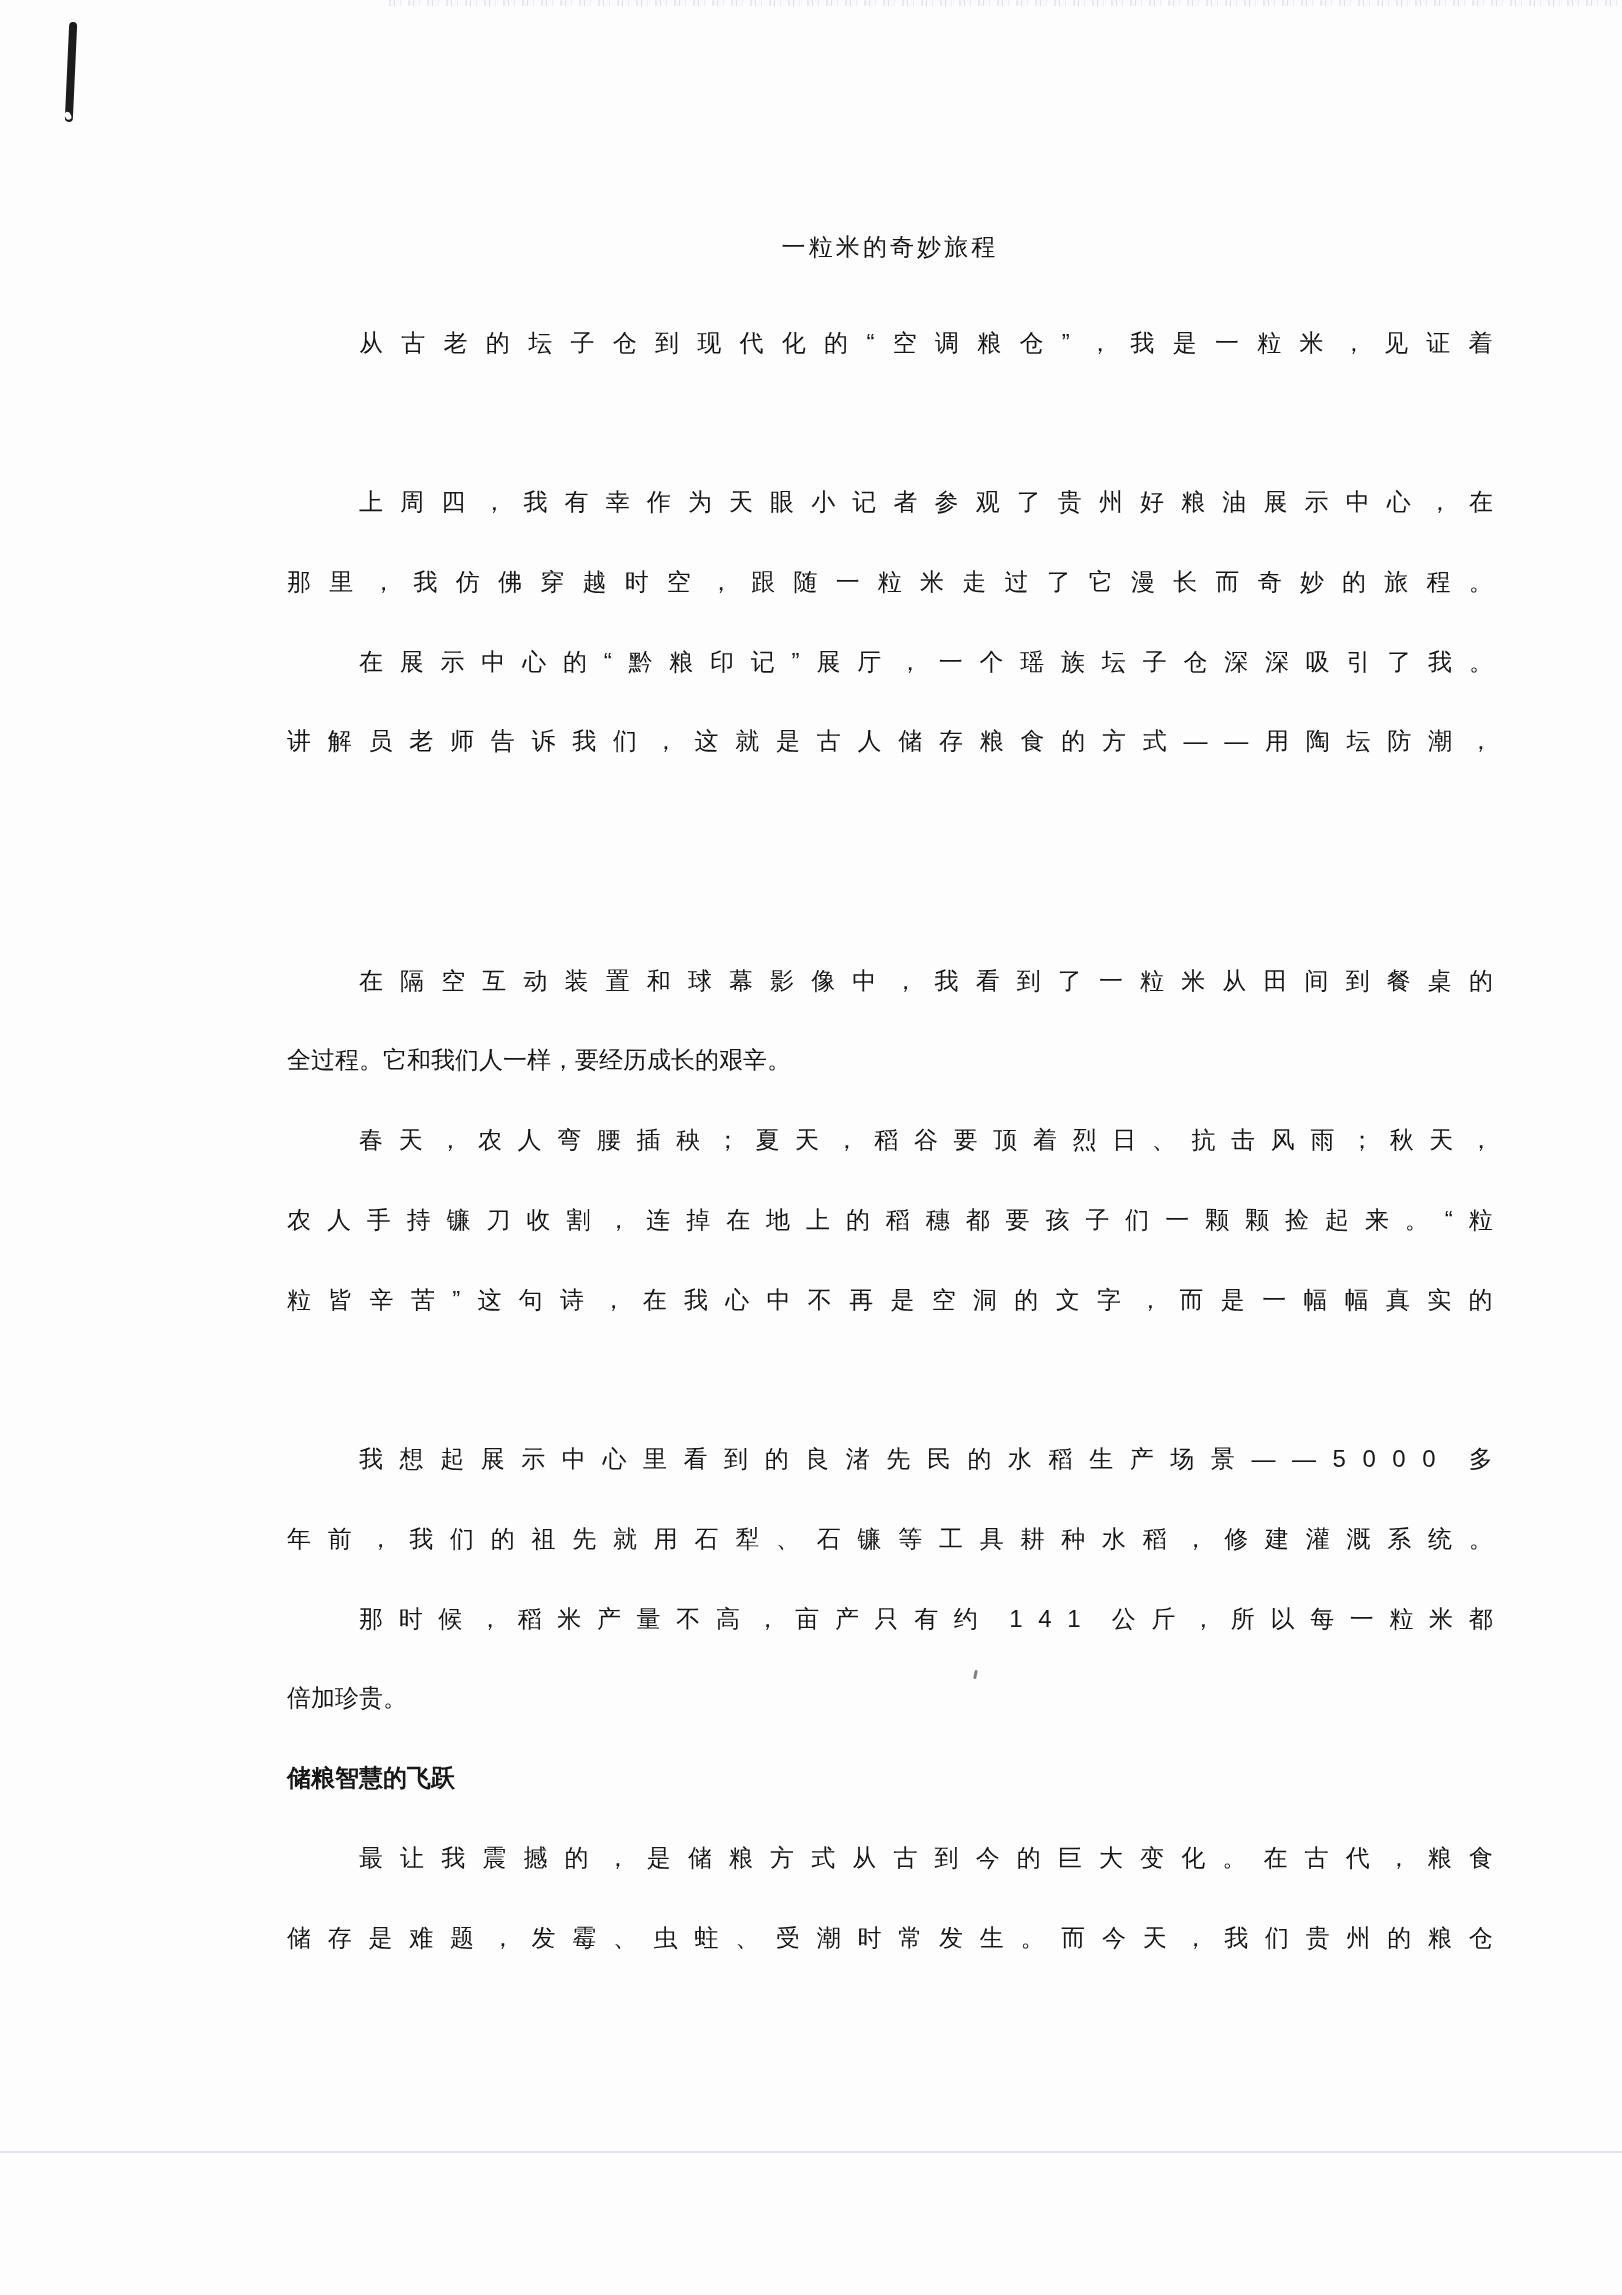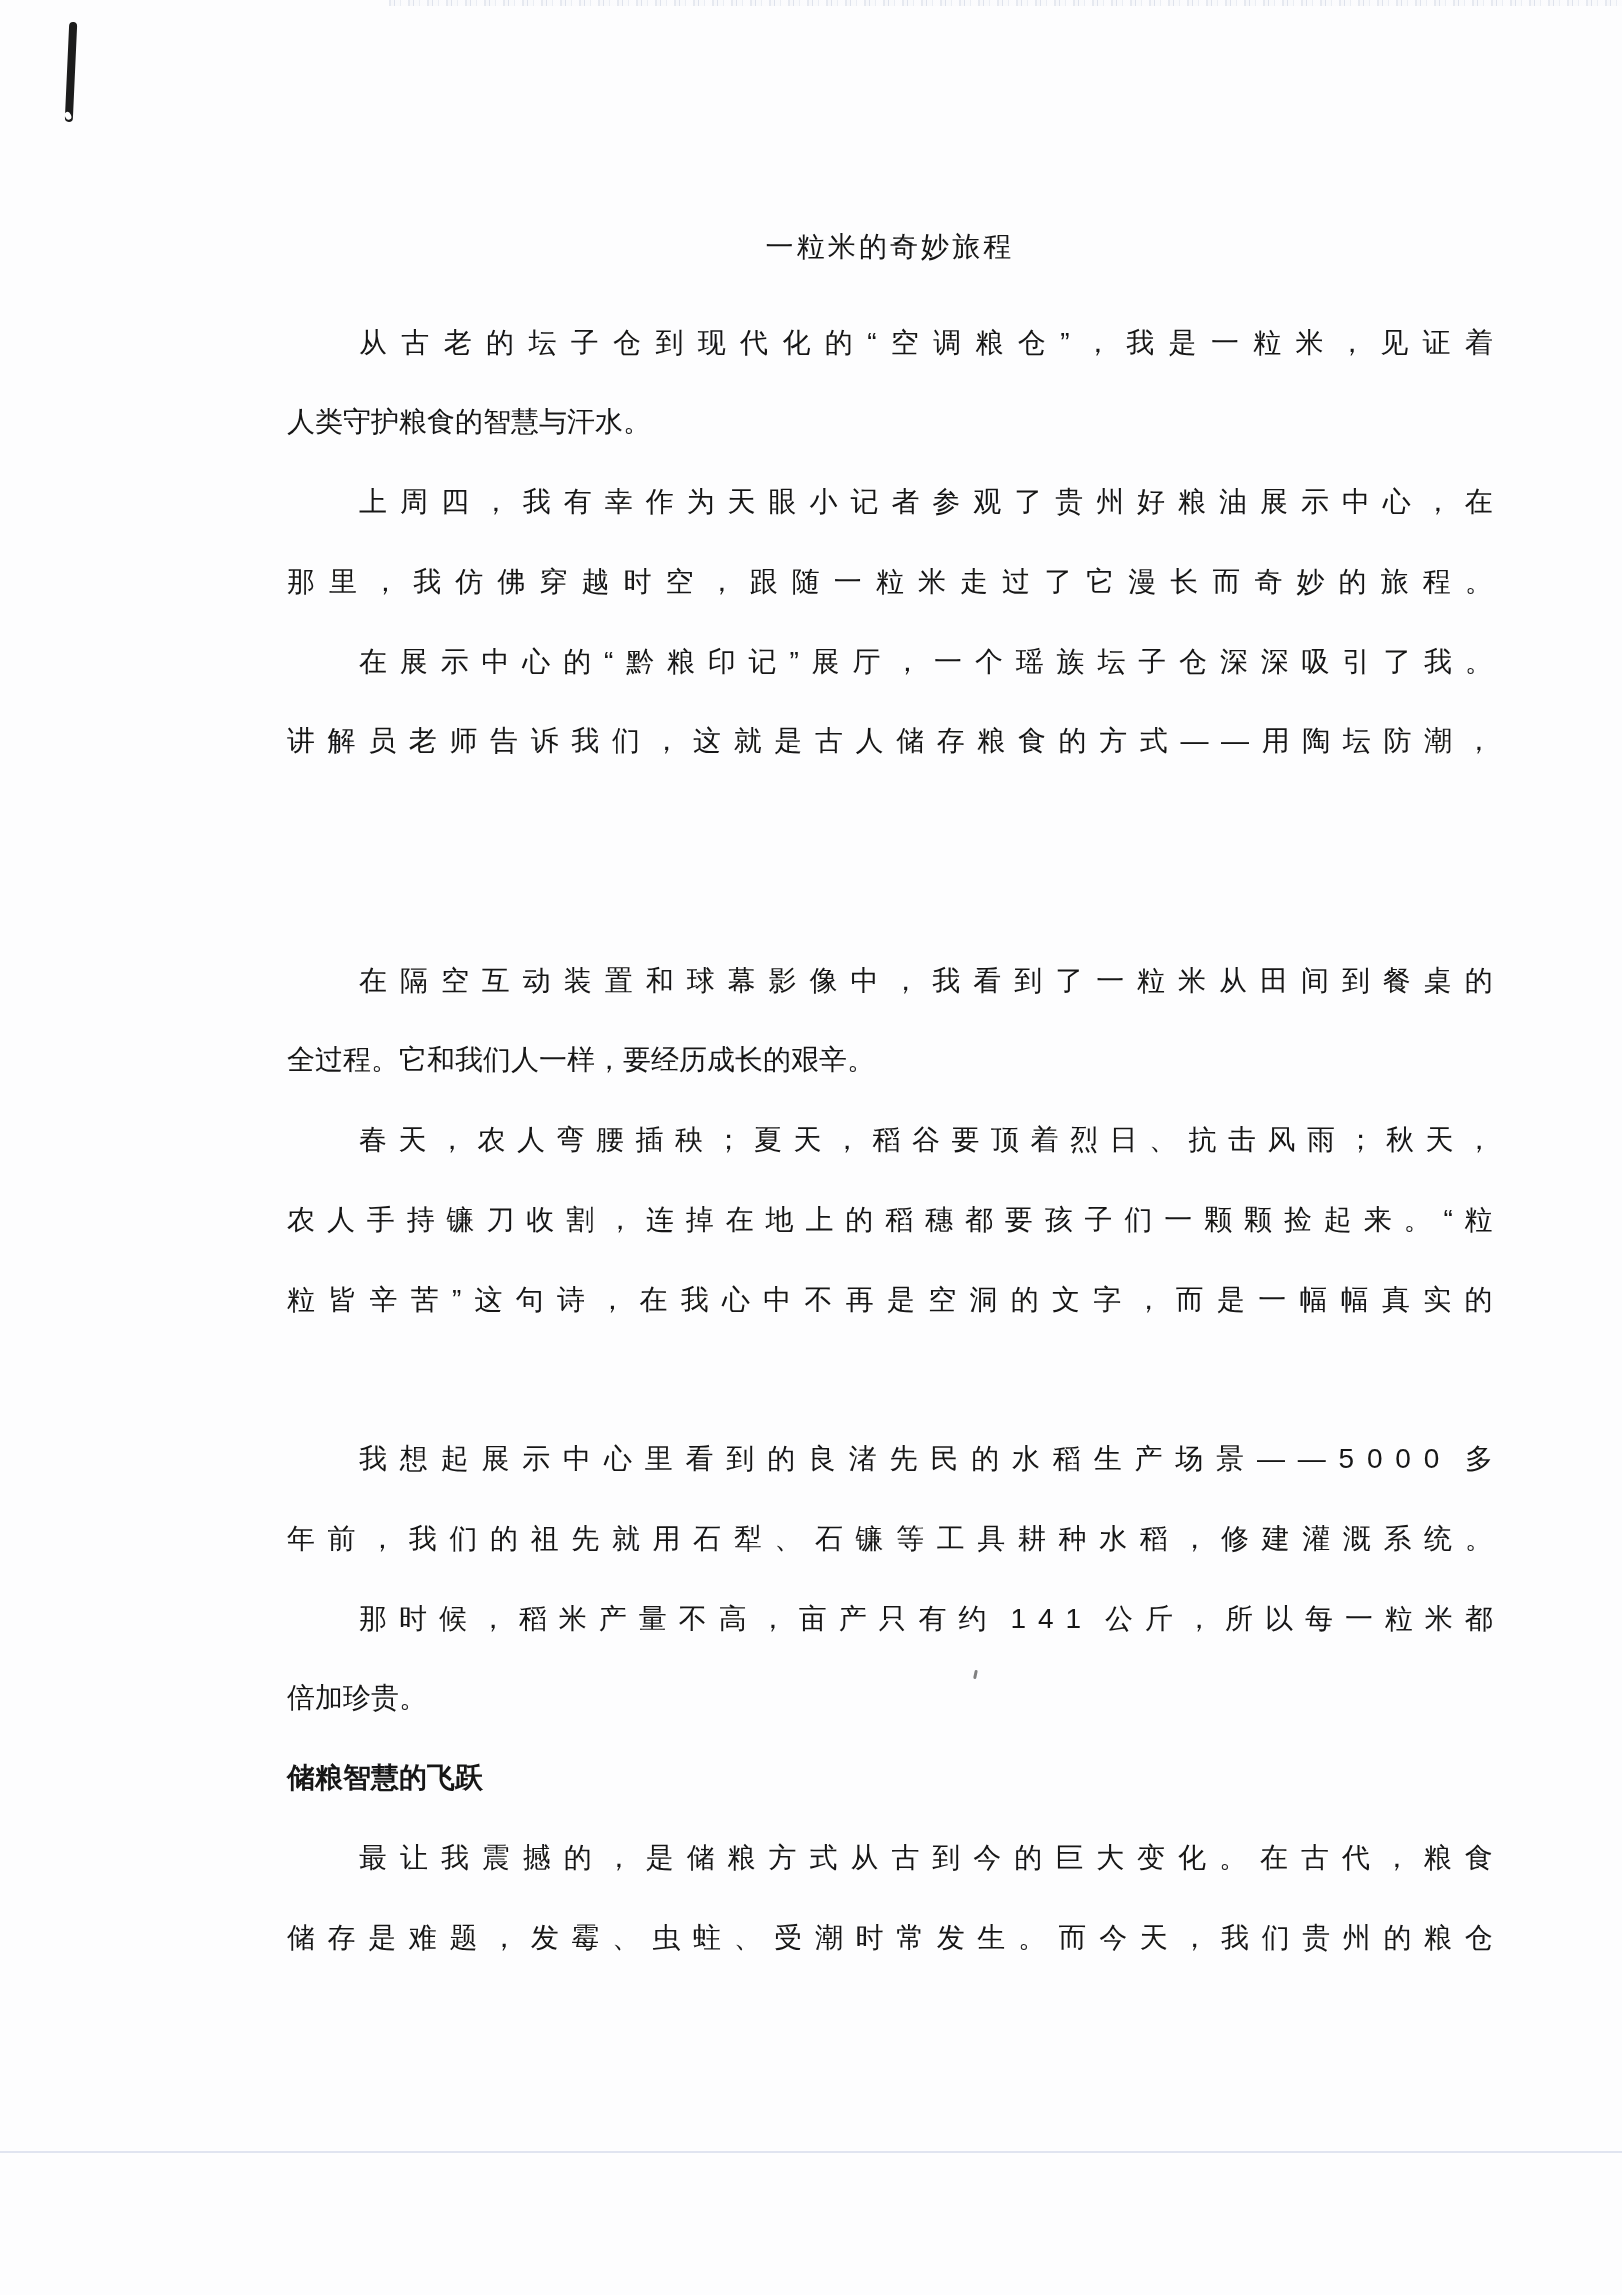--- a/index.html
+++ b/index.html
@@ -32,21 +32,21 @@
     position:absolute;left:974px;top:1670px;width:3.1px;height:8.7px;
     background:#6a6a6a;border-radius:1.5px;transform:rotate(12deg);opacity:.85;
   }
   
   .bottom-line{
     position:absolute;left:0;top:2151px;width:100%;height:1.5px;
     background:#dde1ee;opacity:.9;
   }
   .line{
     position:absolute;left:287px;width:1206px;height:80px;
-    font-size:28px;line-height:80px;white-space:nowrap;
+    font-size:24px;line-height:80px;white-space:nowrap;
   }
   .title{
     text-align:center;letter-spacing:3.1px;
   }
   .bold{font-weight:bold;}
   .line.fill{display:flex;justify-content:space-between;align-items:center;}
   .line.fill.indent{padding-left:72px;width:1134px;}
   .line.indent:not(.fill){text-indent:72px;}
 </style>
 </head>
@@ -84,21 +84,20 @@
       <span>我</span>
       <span>是</span>
       <span>一</span>
       <span>粒</span>
       <span>米</span>
       <span>，</span>
       <span>见</span>
       <span>证</span>
       <span>着</span>
     </div>
-  <div class="line" style="top:382px">人类守护粮食的智慧与汗水。</div>
   <div class="line fill indent" style="top:462px">
       <span>上</span>
       <span>周</span>
       <span>四</span>
       <span>，</span>
       <span>我</span>
       <span>有</span>
       <span>幸</span>
       <span>作</span>
       <span>为</span>

